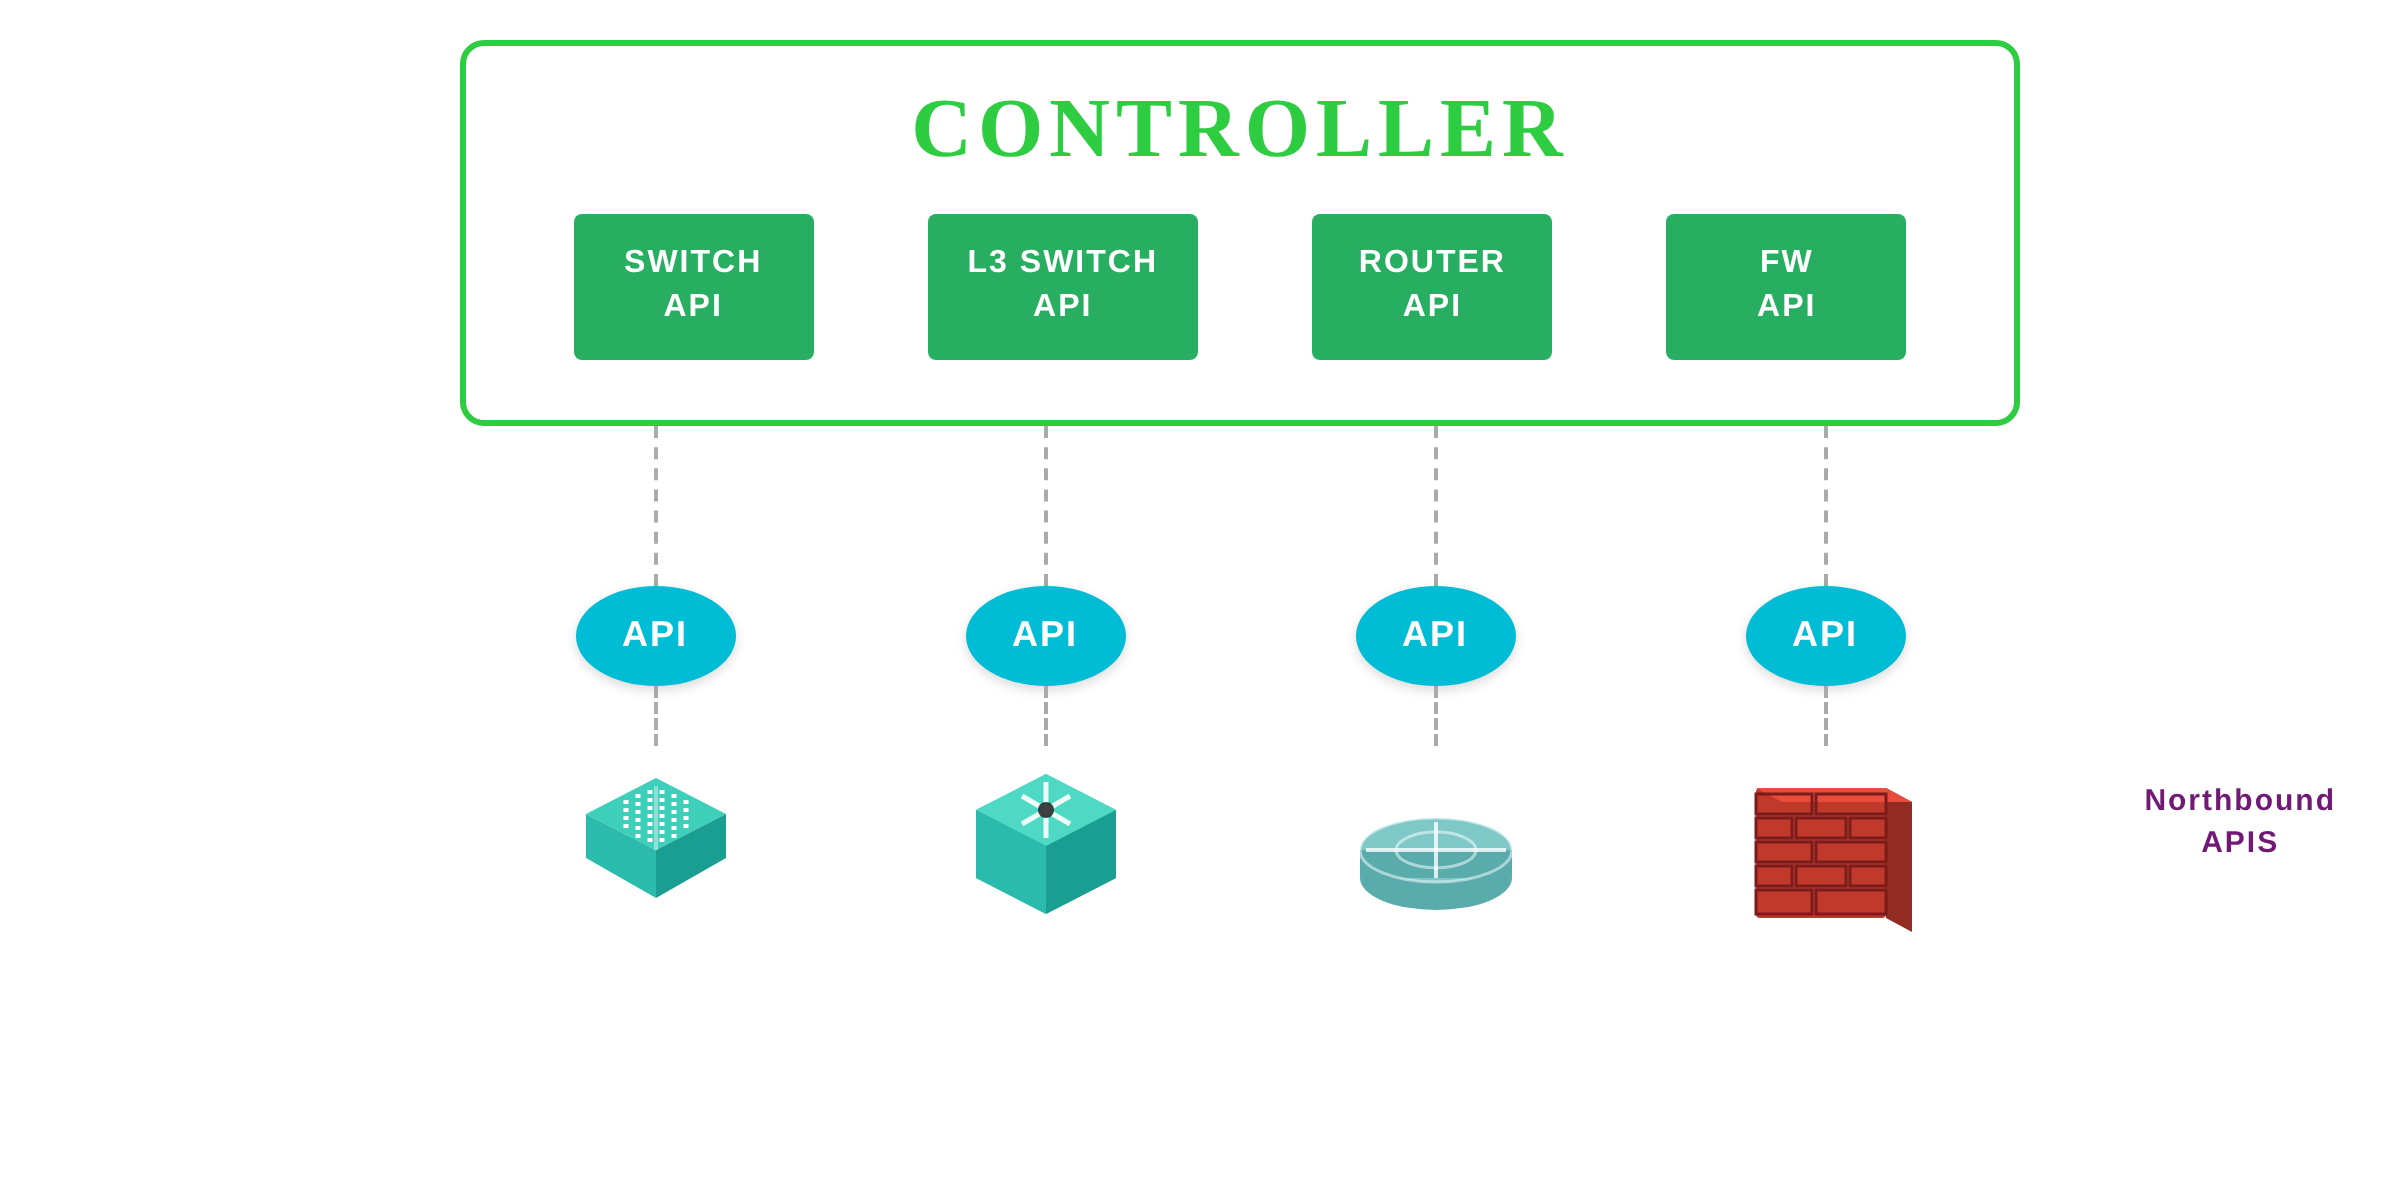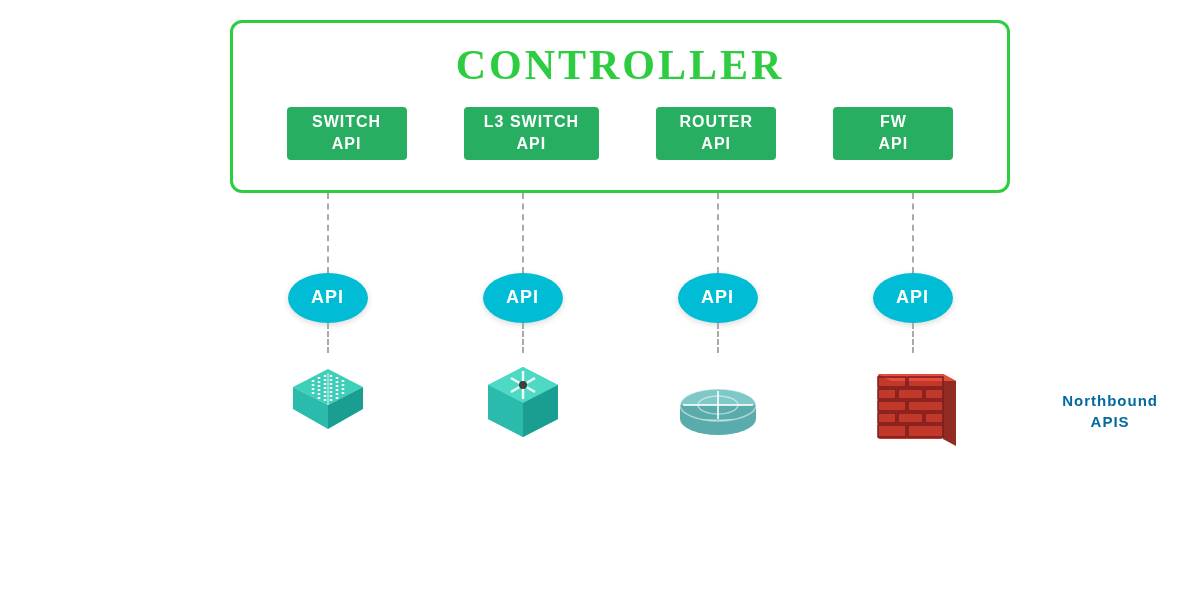--- a/index.html
+++ b/index.html
@@ -49,21 +49,21 @@
       gap: 10px;
     }
 
     .api-box {
       background-color: #27ae60;
       color: #ffffff;
       font-weight: bold;
       font-size: 16px;
       letter-spacing: 1px;
       text-align: center;
-      padding: 4px 20px;
+      padding: 14px 20px;
       border-radius: 4px;
       min-width: 120px;
       line-height: 1.4;
     }
 
     
     .southbound-label {
       position: absolute;
       right: -140px;
       top: 115px;
@@ -71,25 +71,25 @@
       font-weight: bold;
       color: #333;
       text-align: center;
       line-height: 1.4;
       letter-spacing: 1px;
     }
 
     
     .northbound-label {
       position: absolute;
-      right: 62px;
+      right: 52px;
       top: 390px;
       font-size: 15px;
       font-weight: bold;
-      color: #0369a1;
+      color: #701a75;
       text-align: center;
       line-height: 1.4;
       letter-spacing: 1px;
     }
 
     .columns-row {
       display: flex;
       justify-content: space-around;
       width: 780px;
     }

